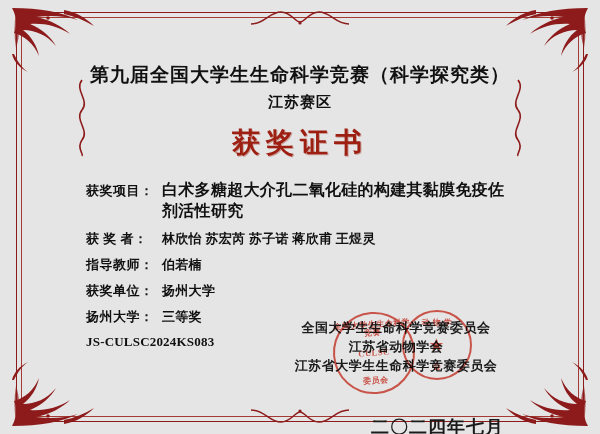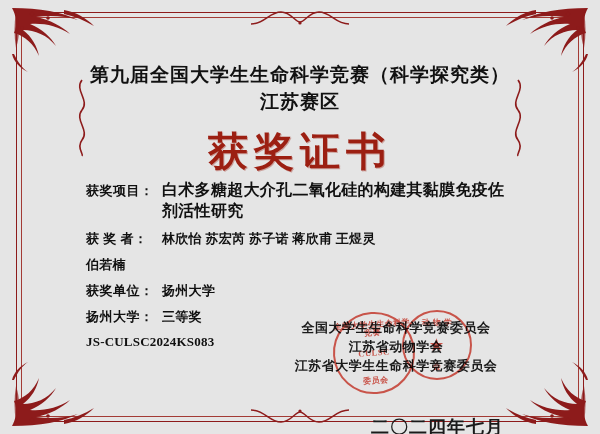--- a/index.html
+++ b/index.html
@@ -79,33 +79,33 @@
     text-align: center;
   }
   .title-line1 {
     font-size: 19px;
     font-weight: bold;
     letter-spacing: 1px;
     color: #111111;
     line-height: 26px;
   }
   .title-line2 {
-    font-size: 19px;
+    font-size: 15px;
     font-weight: bold;
     letter-spacing: 1px;
     color: #111111;
     line-height: 28px;
   }
 
   .main-title {
     position: absolute;
     left: 0; right: 0;
     top: 124px;
     text-align: center;
-    font-size: 40px;
+    font-size: 28px;
     font-weight: bold;
     letter-spacing: 6px;
     color: #9c1f12;
     font-family: "Liberation Serif", "DejaVu Serif", serif;
     text-shadow: 1px 1px 0 rgba(156,31,18,0.35);
   }
 
   
   .fields {
     position: absolute;
@@ -307,20 +307,21 @@
       <div class="field-label">获奖项目：</div>
       <div class="field-value small">白术多糖超大介孔二氧化硅的构建其黏膜免疫佐剂活性研究</div>
     </div>
 
     <div class="field-row">
       <div class="field-label">获 奖 者：</div>
       <div class="field-value">林欣怡 苏宏芮 苏子诺 蒋欣甫 王煜灵</div>
     </div>
 
     <div class="field-row">
+      <div class="field-label">指导教师：</div>
       <div class="field-value">伯若楠</div>
     </div>
 
     <div class="field-row">
       <div class="field-label">获奖单位：</div>
       <div class="field-value">扬州大学</div>
     </div>
 
     <div class="field-row">
       <div class="field-label">扬州大学：</div>

